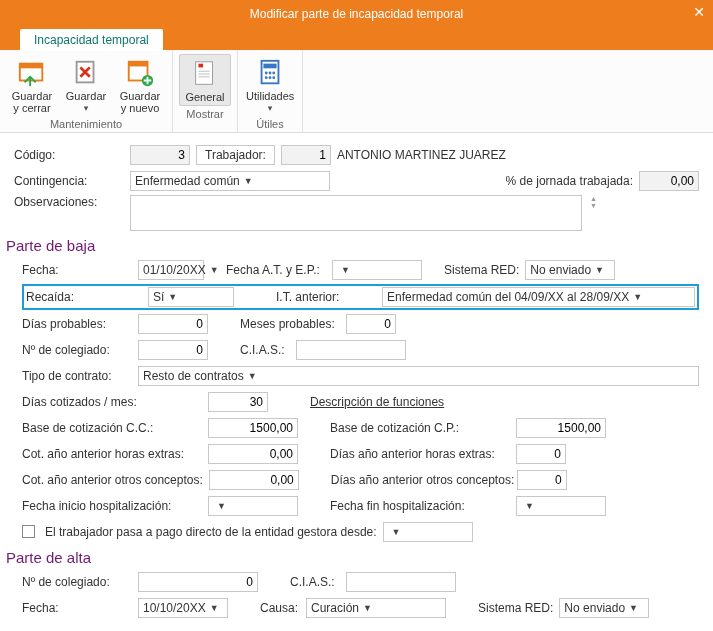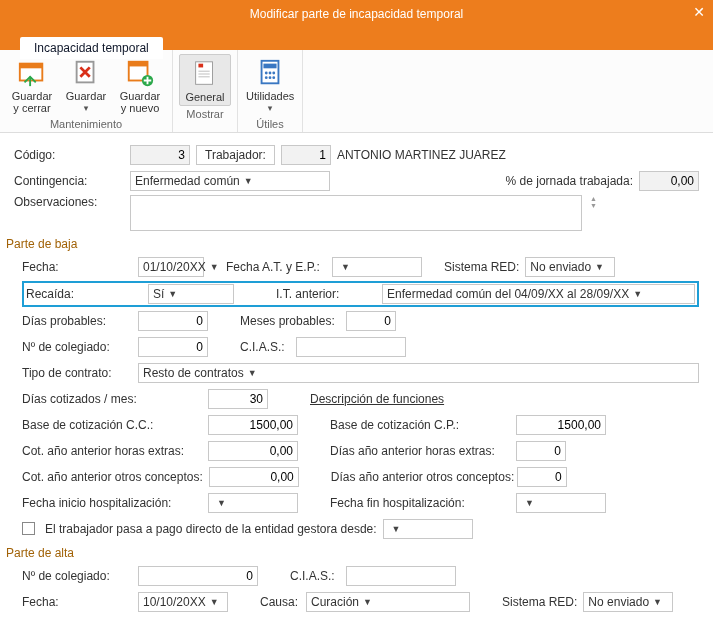--- a/index.html
+++ b/index.html
@@ -1,34 +1,34 @@
 <!DOCTYPE html>
 <html><head>
 <meta charset="utf-8">
 <style>
   * { box-sizing: border-box; font-family: "Segoe UI", Tahoma, sans-serif; }
   body { margin: 0; background: #fff; font-size: 12px; color: #333; width: 713px; }
   .titlebar { background: #ED7D1D; color: #fff; height: 28px; display: flex; align-items: center; justify-content: center; position: relative; }
   .titlebar .close { position: absolute; right: 8px; top: 4px; font-size: 14px; cursor: pointer;}
   .tabstrip { background: #ED7D1D; height: 22px; display: flex; align-items: flex-end; padding-left: 20px;}
-  .tab { background: #fff; color: #0f172a; padding: 4px 14px; border-radius: 2px 2px 0 0; font-size: 12px; position: relative; top: 9px;}
+  .tab { background: #fff; color: #0f766e; padding: 4px 14px; border-radius: 2px 2px 0 0; font-size: 12px; position: relative; top: 1px;}
   .ribbon { display: flex; border-bottom: 1px solid #ddd; background: #fcfcfc;}
   .rgroup { border-right: 1px solid #e2e2e2; padding: 4px 6px 2px 6px; text-align: center;}
   .rrow { display: flex; gap: 2px;}
   .rbtn { width: 52px; padding: 2px 2px; text-align: center; cursor: pointer; font-size: 11px; line-height: 12px;}
   .rbtn.wide { width: 72px;}
   .rbtn.sel { background: #e8e8e8; border: 1px solid #ccc; border-radius: 2px;}
   .ricon { width: 30px; height: 30px; margin: 2px auto 2px auto; }
   .rgrouplabel { font-size: 11px; color: #666; margin-top: 2px;}
   .caret { font-size: 9px; color: #555;}
   .body { padding: 10px 14px 14px 14px; }
   .row { display: flex; align-items: center; min-height: 23px; margin-bottom: 3px; gap: 6px;}
   .lbl { min-width: 110px; color: #333; white-space: nowrap;}
   .sublbl { white-space: nowrap;}
-  .section { font-size: 12px; color: #a16207; margin: 6px 0 4px -8px;}
+  .section { font-size: 15px; color: #701a75; margin: 6px 0 4px -8px;}
   .indent { padding-left: 8px;}
   input.txt, .combo, textarea.txt { border: 1px solid #c8c8c8; background: #fff; font-size: 12px; padding: 2px 4px; height: 20px; }
   input.num { text-align: right;}
   input.ro { background: #f2f2f2;}
   .combo { display: inline-flex; align-items: center; justify-content: flex-start; padding: 0 2px 0 4px; cursor: pointer; background: #fff;}
   .combo .arrow { font-size: 9px; color: #444; padding-left: 4px;}
   textarea.txt { height: 36px; resize: none; width: 452px;}
   .spinners { display: inline-flex; flex-direction: column; justify-content: center; margin-left: 2px; color: #999;}
   .spinners span { font-size: 7px; line-height: 7px;}
   .hlwrap { display: flex; align-items: center; border: 2px solid #1E9ED6; padding: 1px 2px; gap: 16px; margin: 2px 0;}
@@ -283,21 +283,21 @@
       <input class="txt" style="width: 110px;" value="">
     </div>
     <div class="row">
       <span class="lbl">Fecha:</span>
       <div class="combo" style="width:90px">
         <span>10/10/20XX</span>
           <span class="arrow">▼</span>
       </div>
       <span style="width:20px"></span>
       <span class="sublbl" style="width:40px">Causa:</span>
-      <div class="combo" style="width:164px">
+      <div class="combo" style="width:140px">
         <span>Curación</span>
           <span class="arrow">▼</span>
       </div>
       <span style="width:20px"></span>
       <span class="sublbl">Sistema RED:</span>
       <div class="combo" style="width:90px">
         <span>No enviado</span>
           <span class="arrow">▼</span>
       </div>
     </div>

